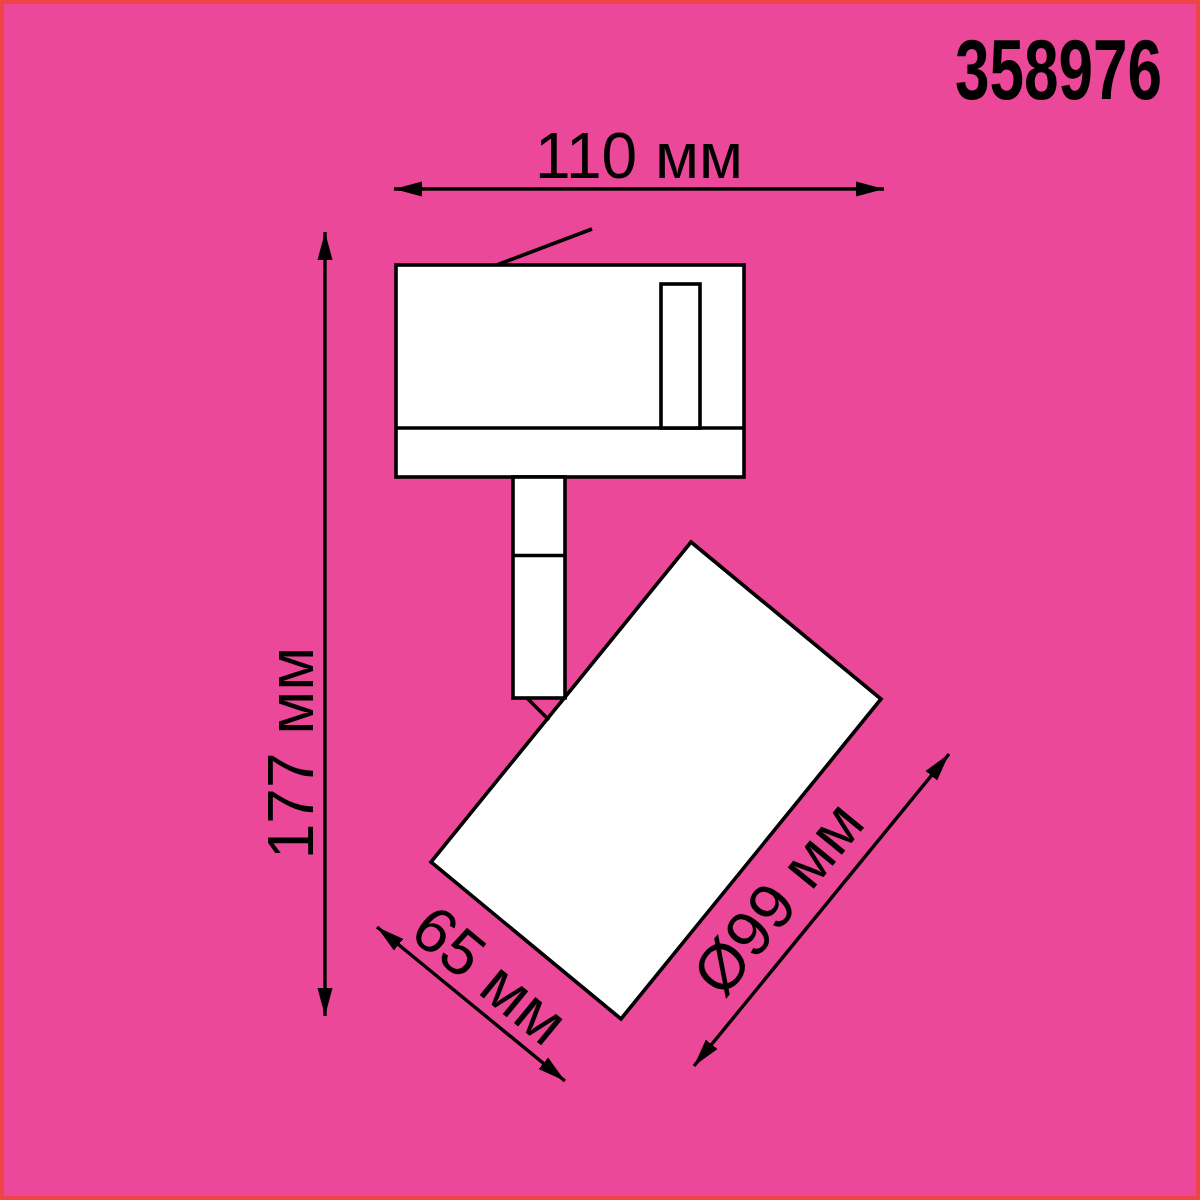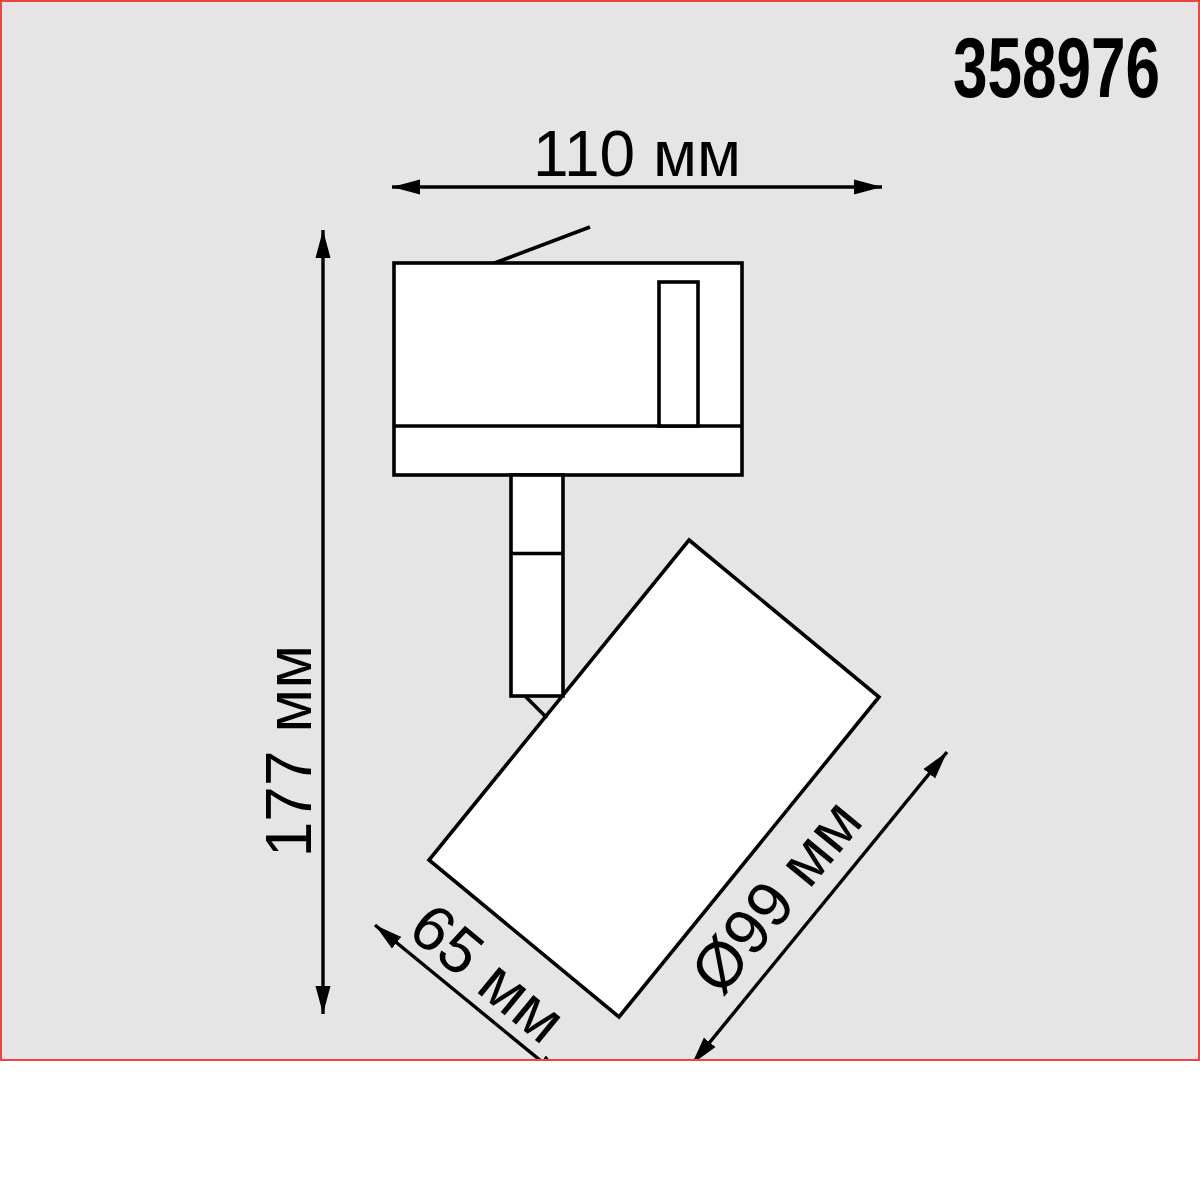--- a/index.html
+++ b/index.html
@@ -4,23 +4,23 @@
 <style>
   html, body {
     margin: 0;
     padding: 0;
     background: #ffffff;
     font-family: "Liberation Sans", sans-serif;
   }
   .frame {
     box-sizing: border-box;
     width: 1200px;
-    height: 1061px;
-    border: 2px solid #ef4444;
-    background: #e5e5e5;
+    height: 1200px;
+    border: 4px solid #ef4444;
+    background: #ec4899;
     overflow: hidden;
   }
   svg { display: block; }
   .outline {
     fill: #ffffff;
     stroke: #000000;
     stroke-width: 3.6;
     stroke-linejoin: miter;
   }
   .stroke-only {

